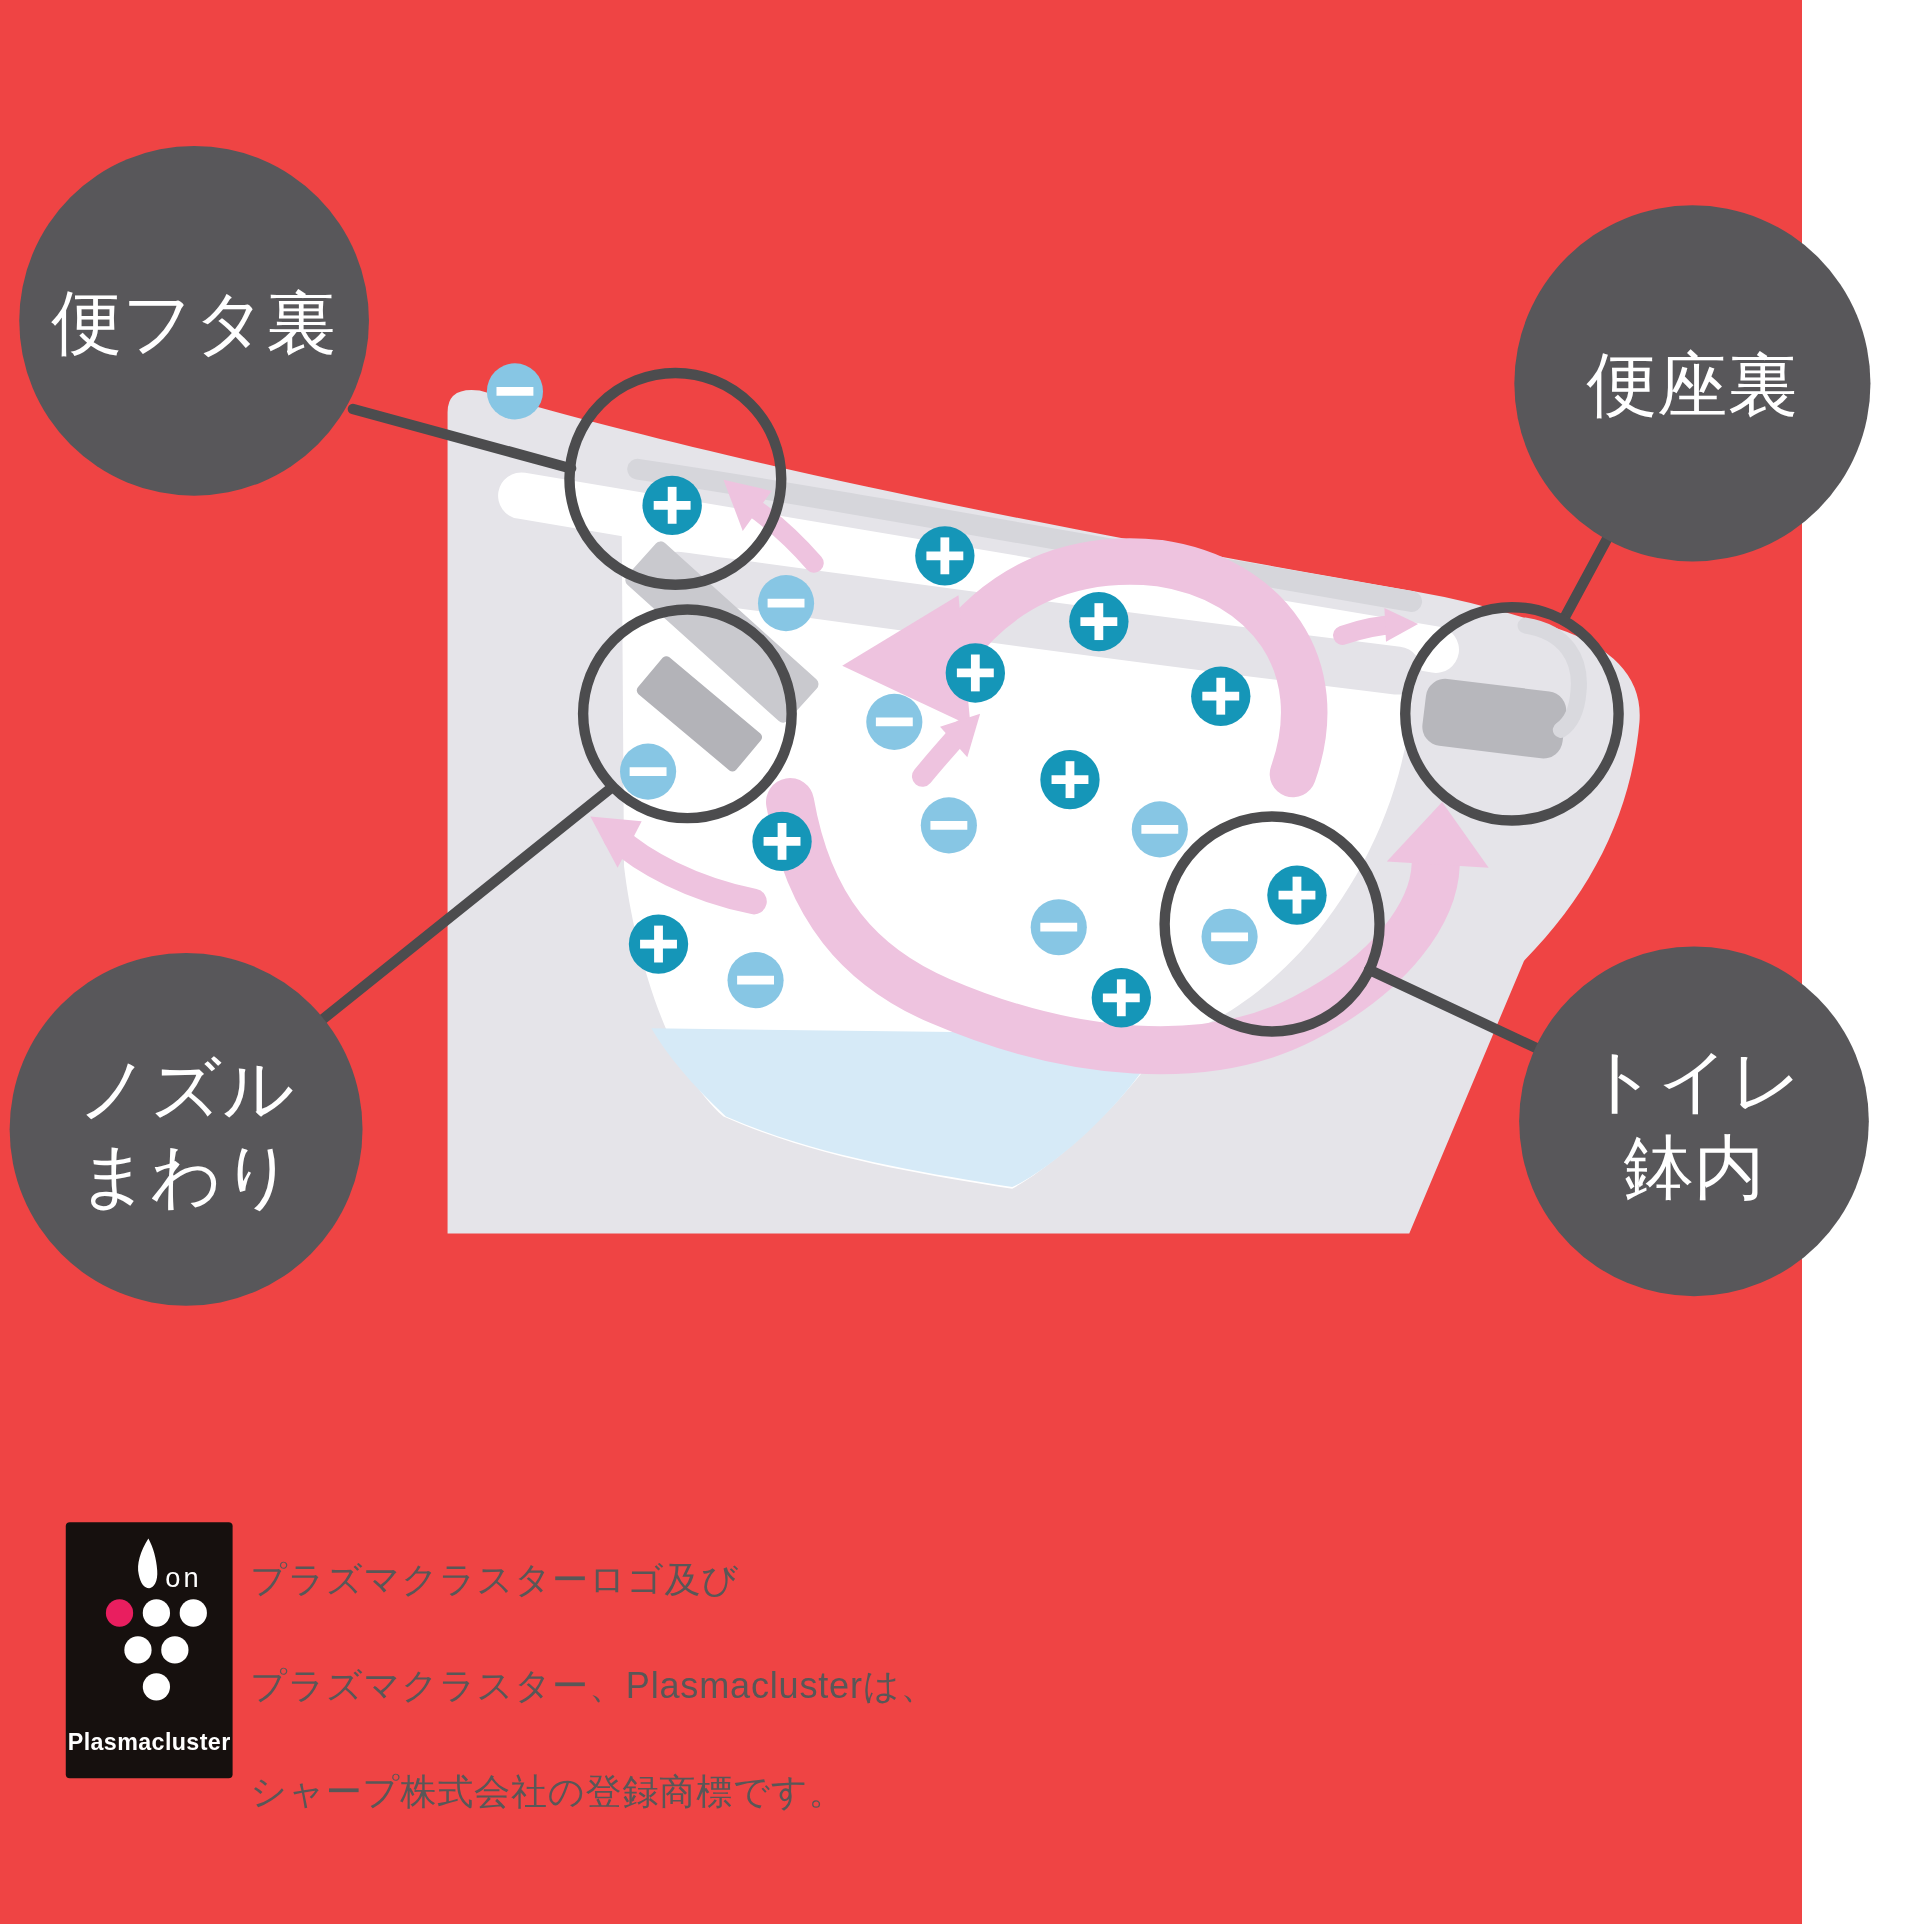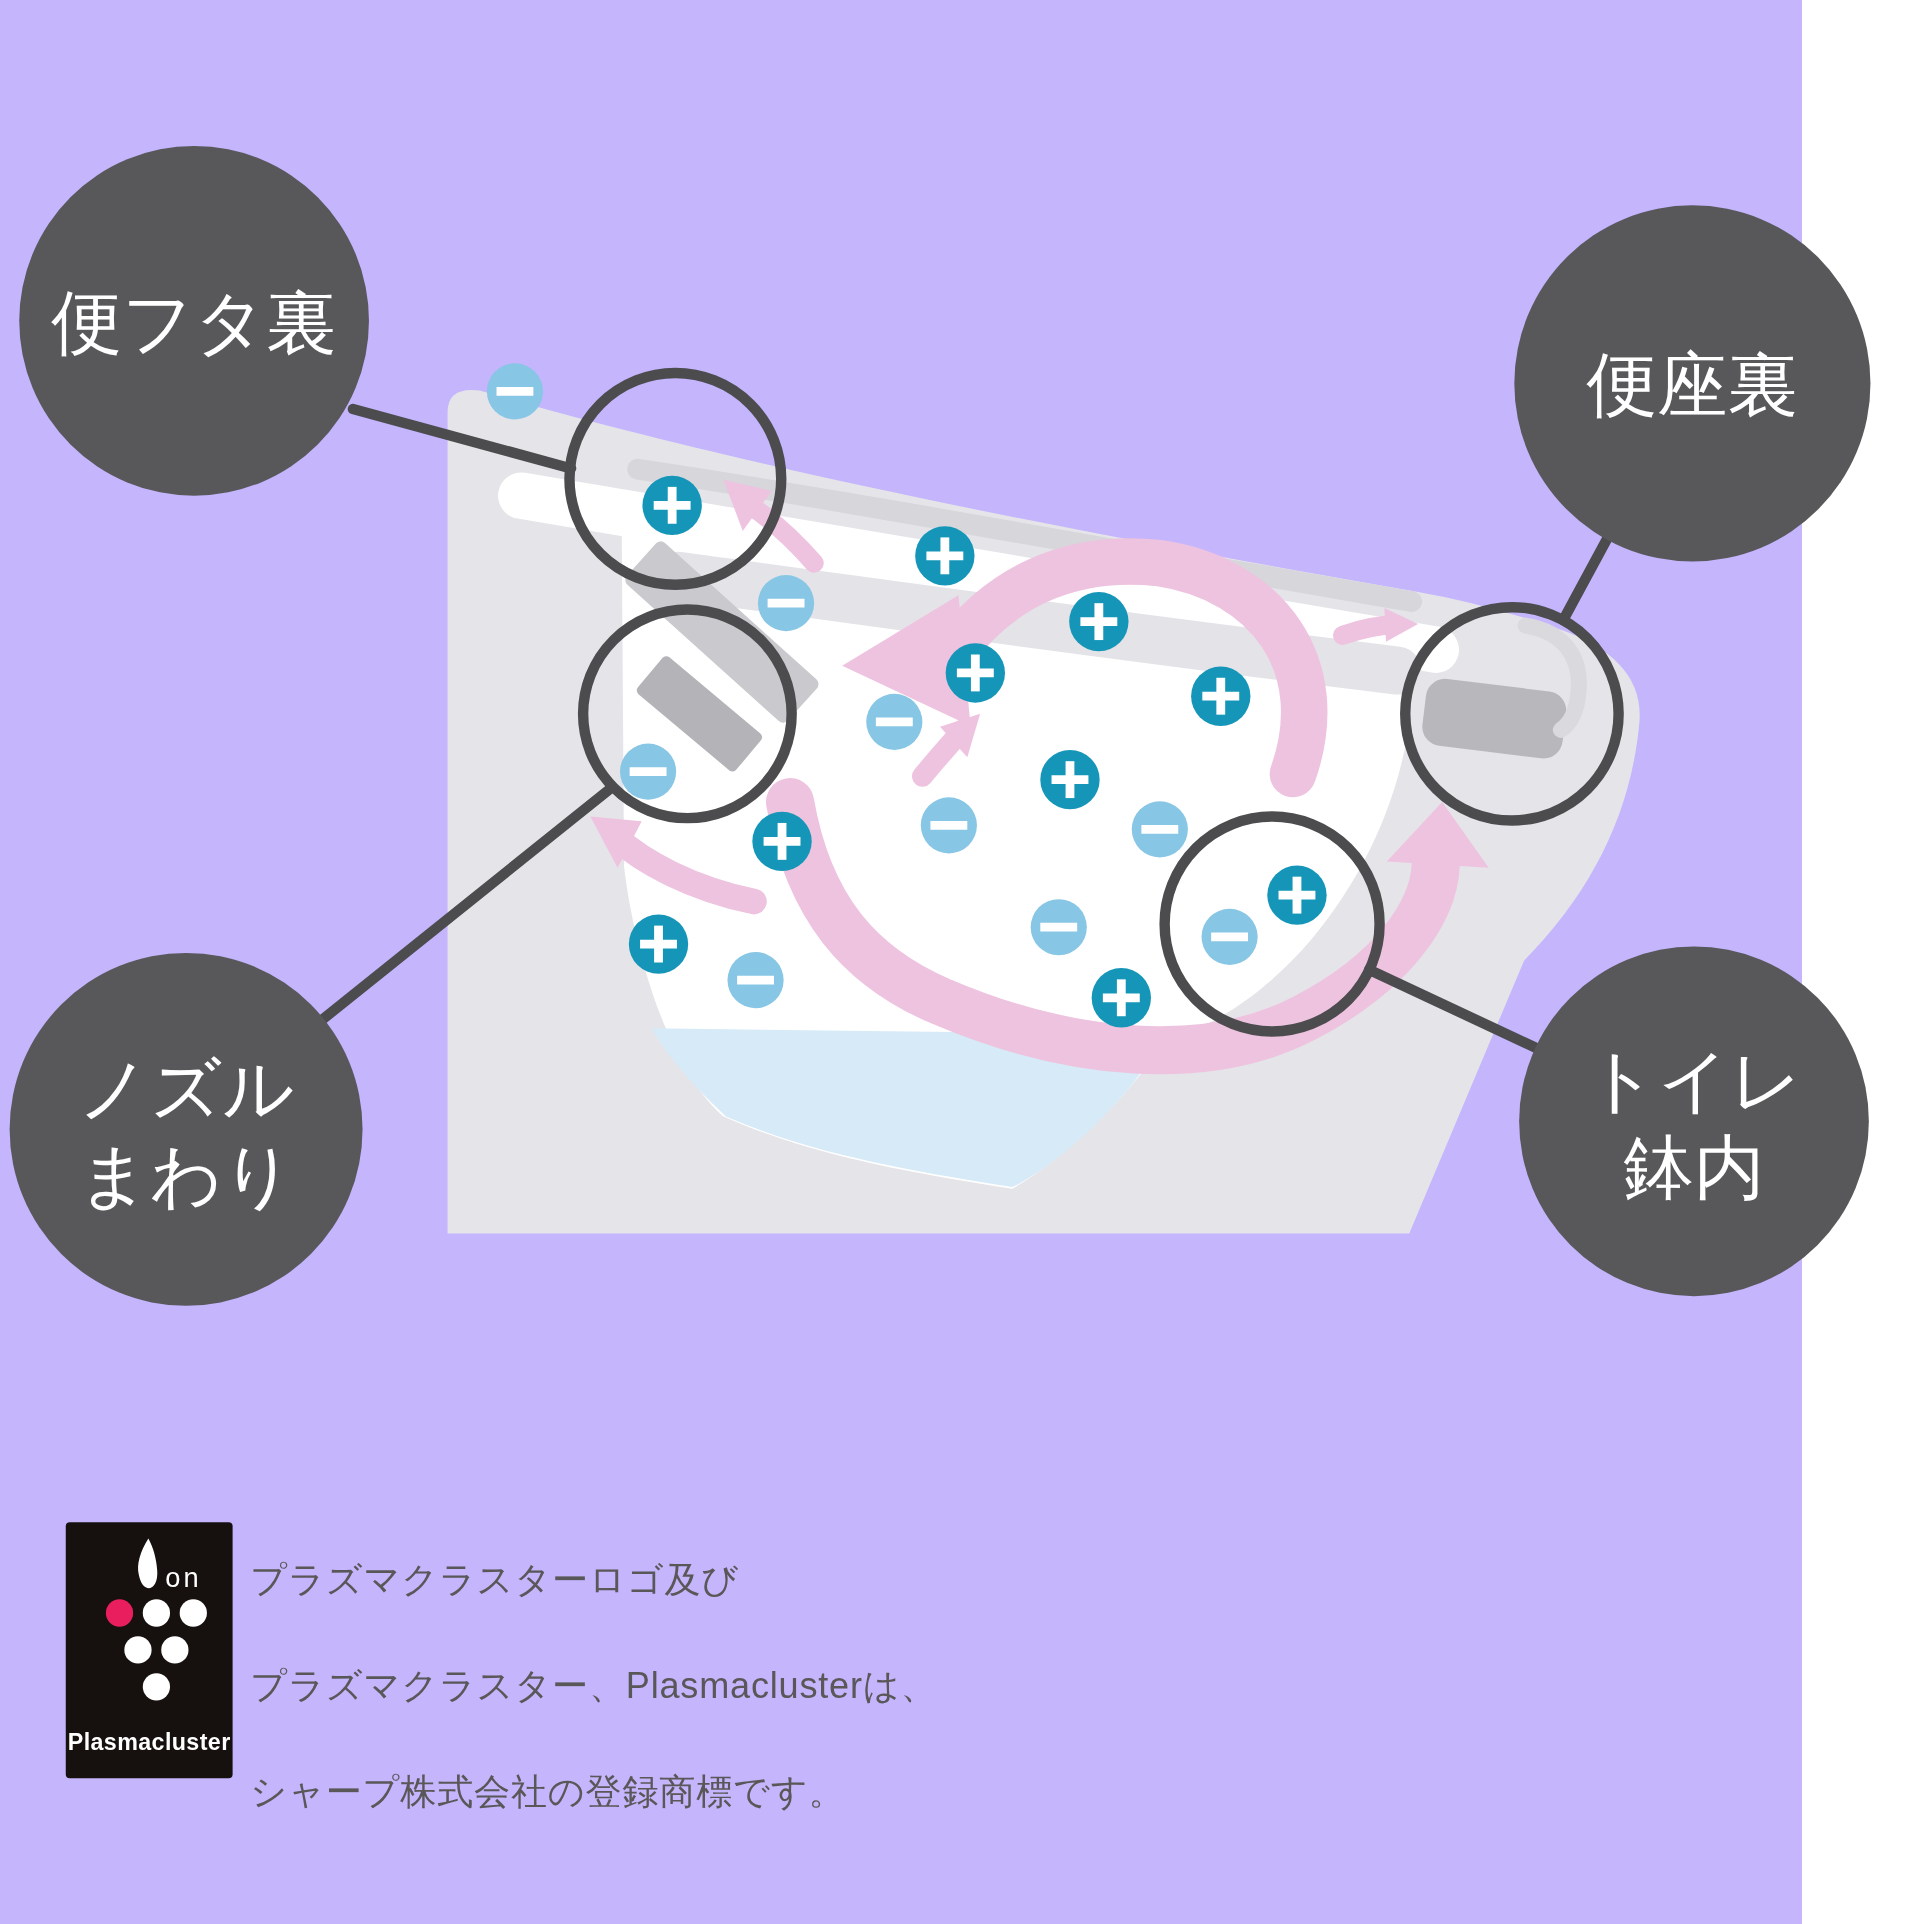--- a/index.html
+++ b/index.html
@@ -1,16 +1,16 @@
 <!DOCTYPE html>
 <html style="font-size:13px"><head>
 <meta charset="utf-8">
 <style>
   html,body{margin:0;padding:0;background:#ffffff;}
-  #stage{position:relative;width:1802px;height:1925px;background:#c4b5fd;font-family:"Liberation Sans",sans-serif;}
+  #stage{position:relative;width:1802px;height:1925px;background:#ef4444;font-family:"Liberation Sans",sans-serif;}
   svg{display:block;}
   text{font-family:"Liberation Sans",sans-serif;}
   .label-text{fill:#ffffff;font-size:88px;}
   .tm-line{fill:#595757;font-size:45px;letter-spacing:1px;}
   .logo-on{fill:#ffffff;font-size:34px;letter-spacing:4px;}
   .logo-brand{fill:#ffffff;font-size:29px;font-weight:bold;letter-spacing:0.5px;}
 </style>
 </head>
 <body>
 

